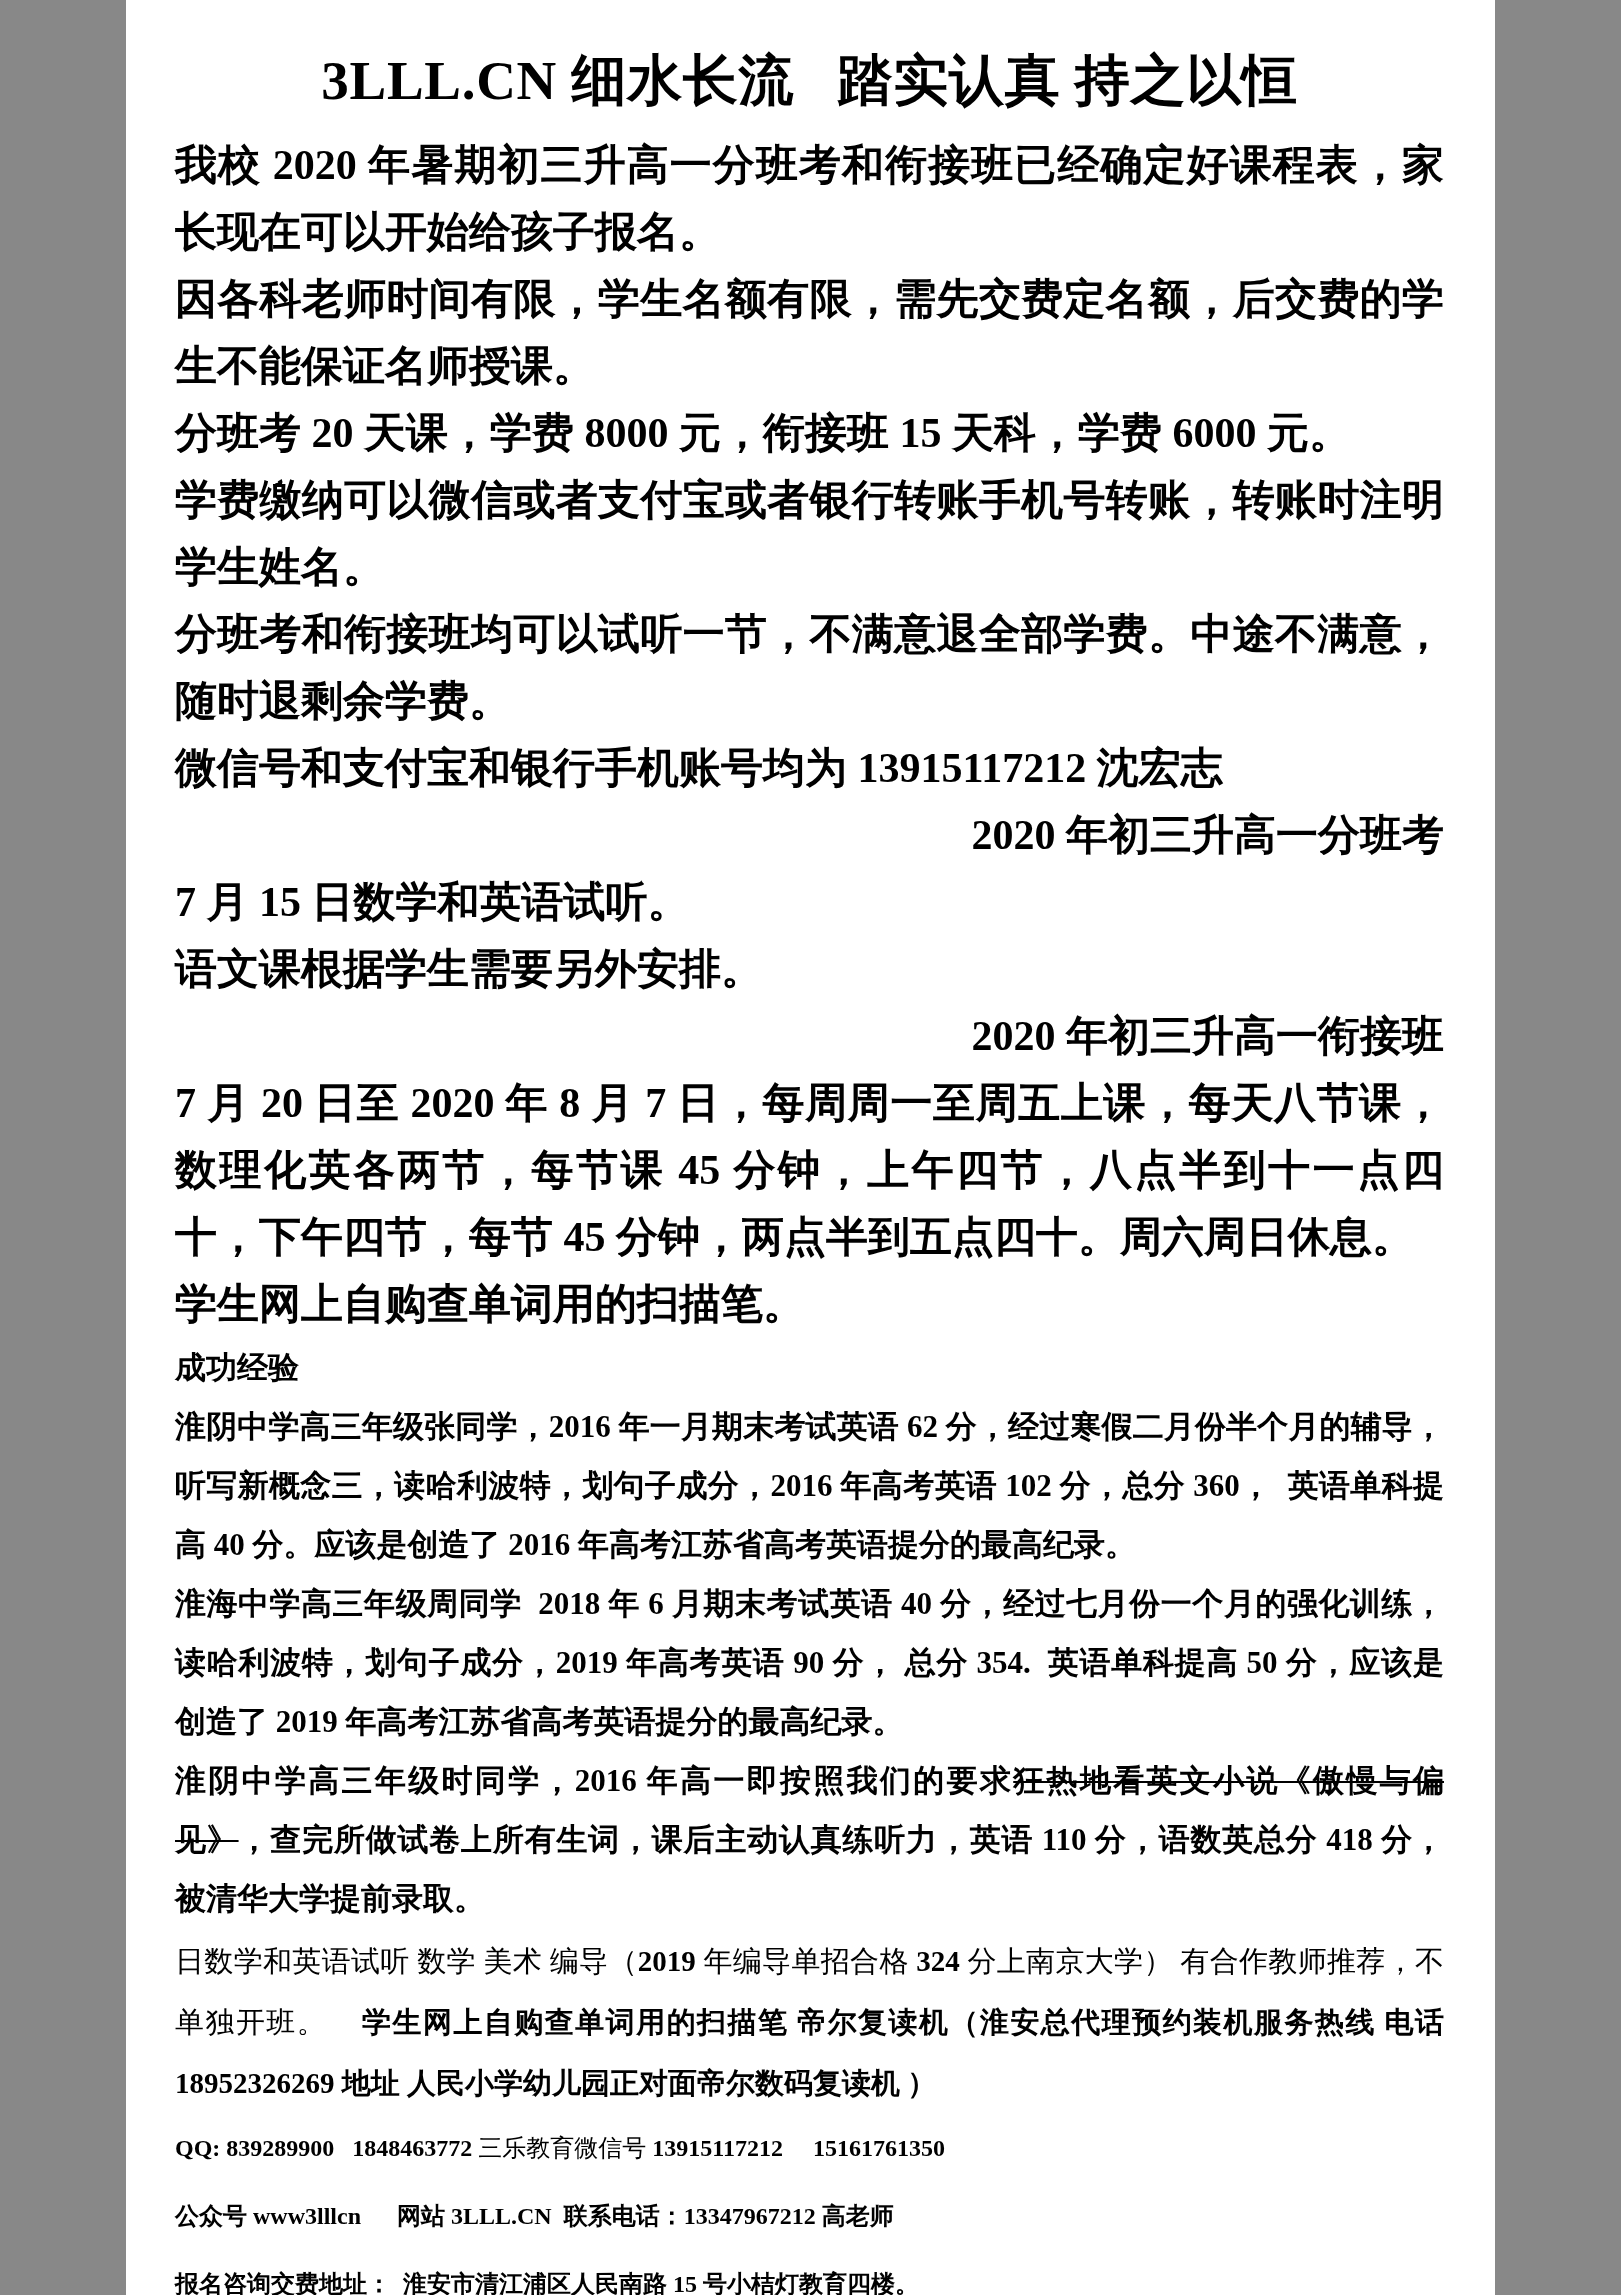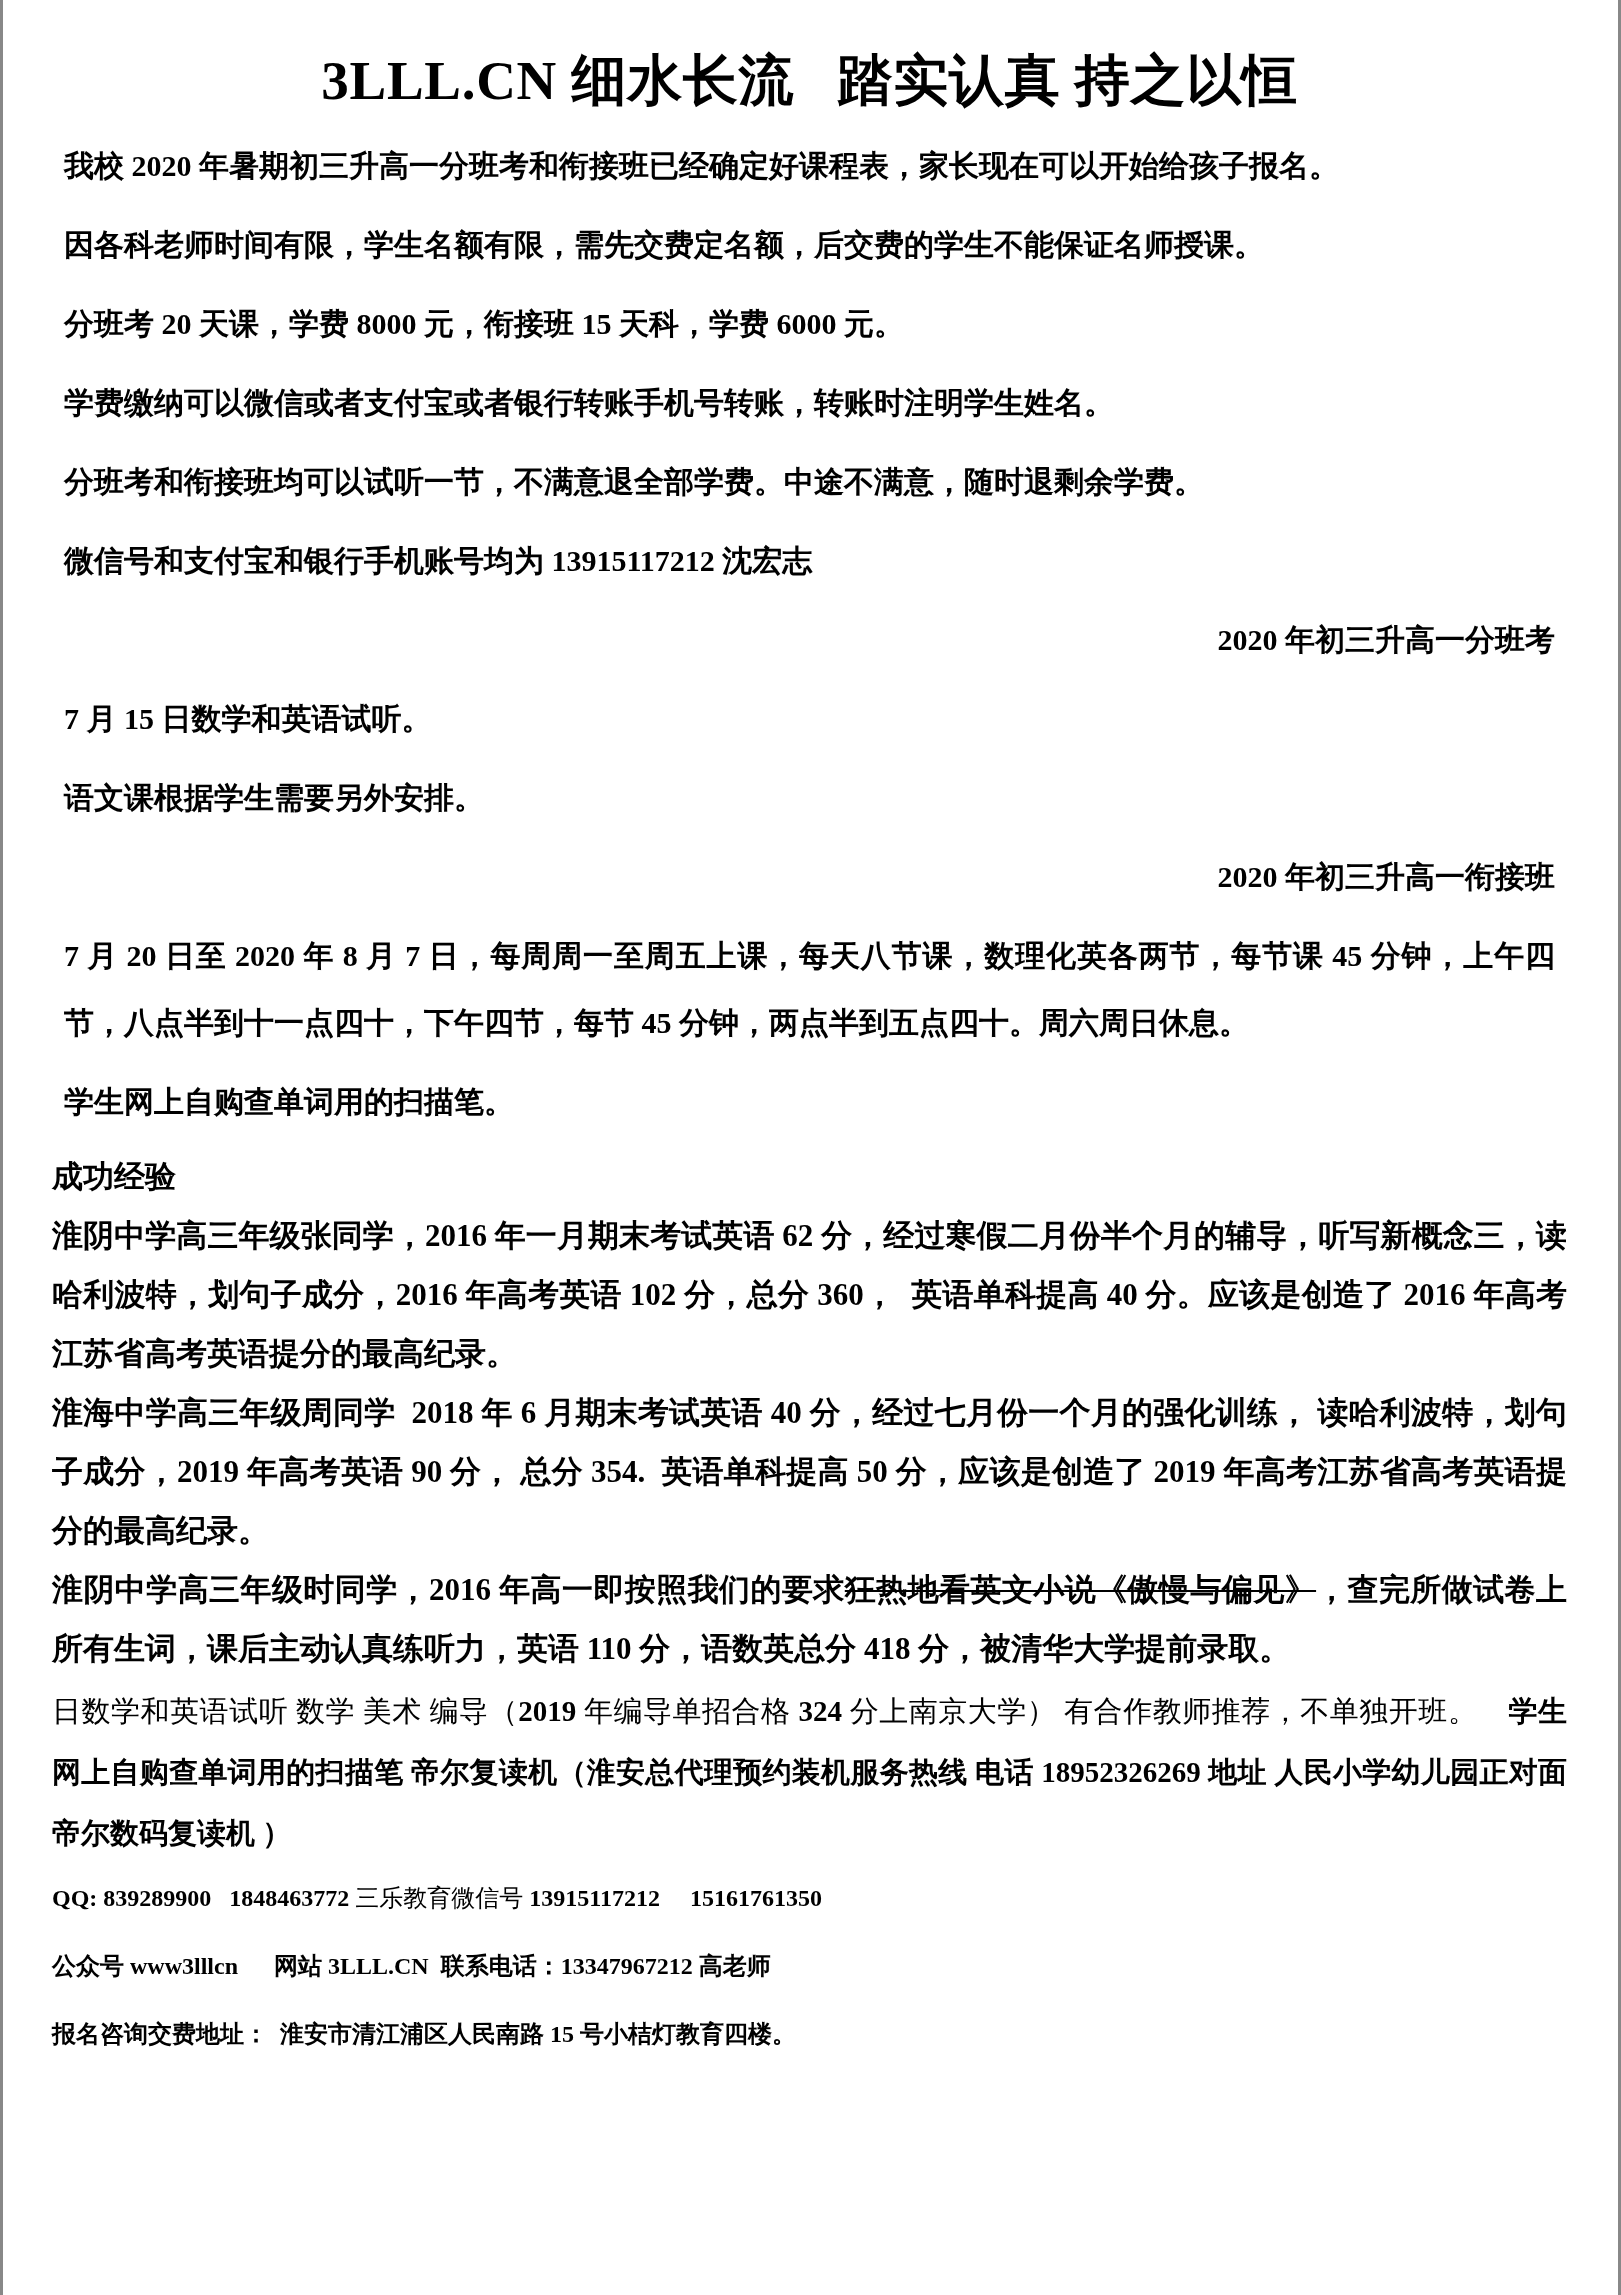--- a/index.html
+++ b/index.html
@@ -1,39 +1,39 @@
 <!DOCTYPE html>
 <html lang="zh" style="font-size:11.6px"><head>
 <meta charset="utf-8">
 <style>
   html,body{margin:0;padding:0;background:#888;}
   .sheet{
     position:relative;
-    width:1615px;
+    width:1369px;
     height:2295px;
     margin:0 auto;
     background:#ffffff;
     color:#000000;
     box-sizing:border-box;
     padding:42px 51px 0 49px;
     font-family:"Liberation Serif","DejaVu Serif",serif;
     overflow:hidden;
   }
   [data-bind]{white-space:pre-wrap;}
   .title{
     margin:0 0 13px 0;
     font-size:55px;
     font-weight:700;
     line-height:1.4;
     text-align:center;
     letter-spacing:0.7px;
   }
   .main p{
-    margin:12px;
-    font-size:30px;
+    margin:0;
+    font-size:42px;
     font-weight:700;
     line-height:67px;
     text-align:justify;
   }
   .main p.centered{text-align:right;}
   .exp-heading{
     margin:10px 0 0 0;
     font-size:27px;
     font-weight:400;
     line-height:61px;

